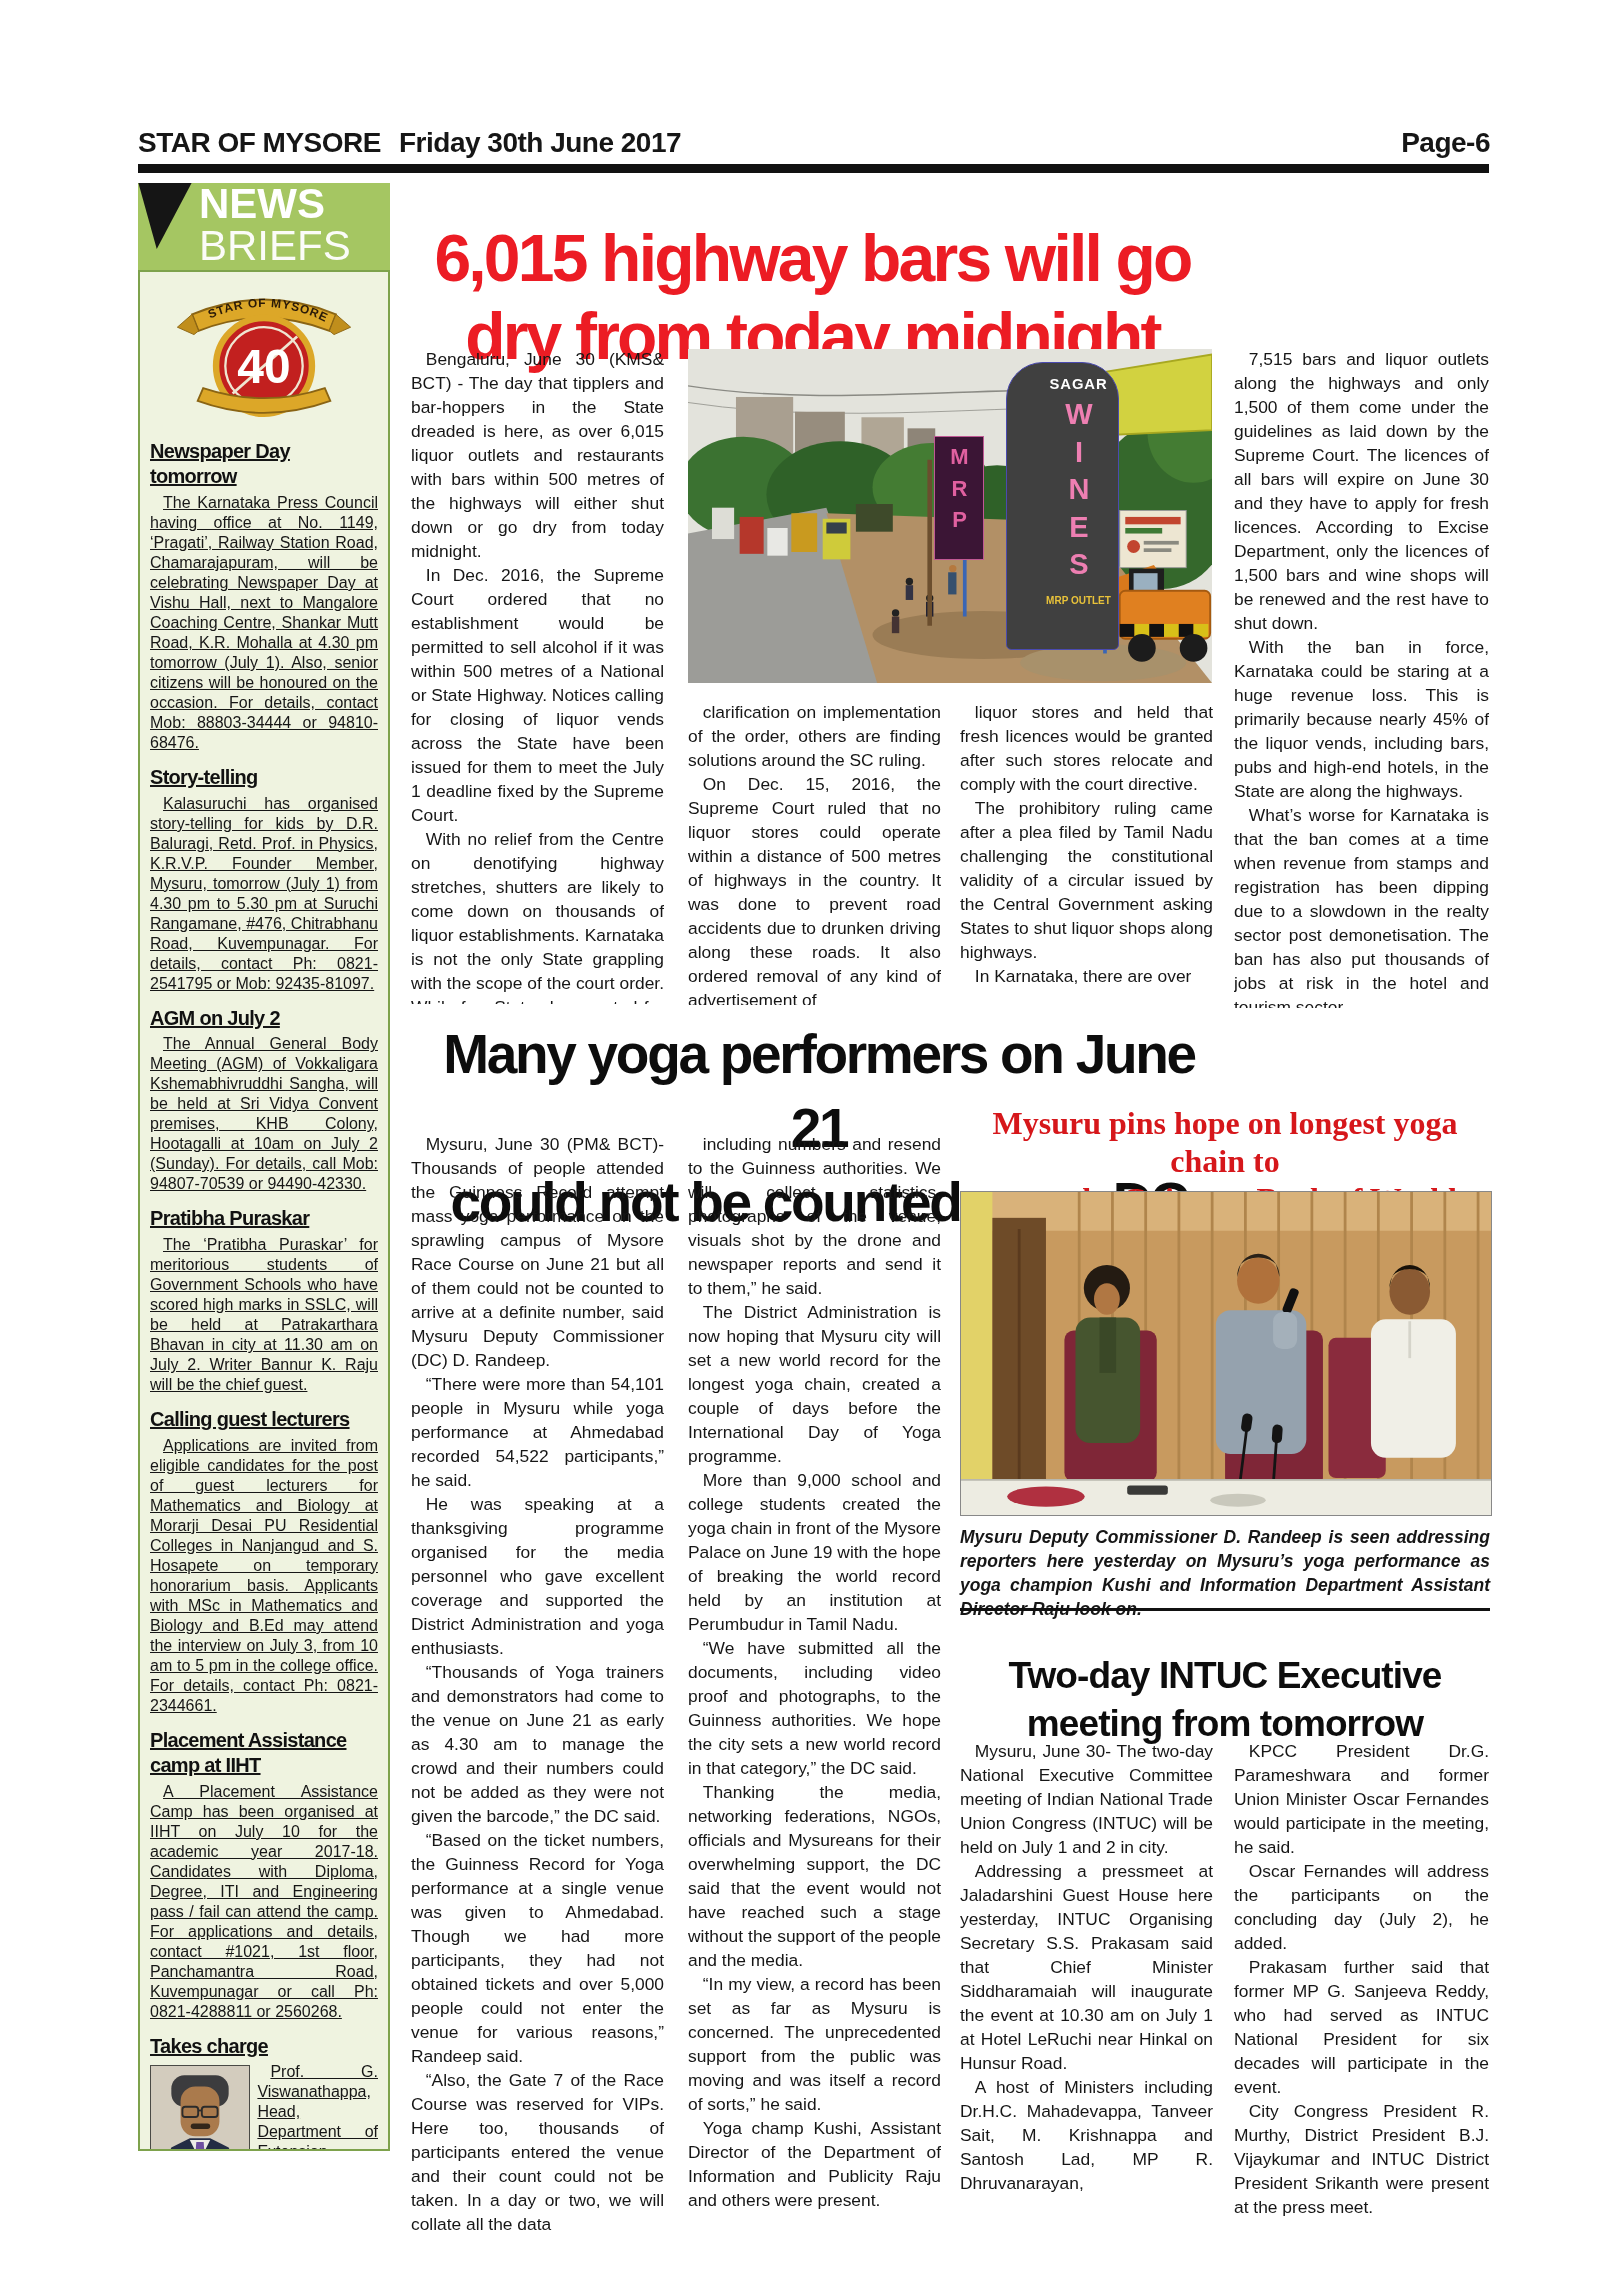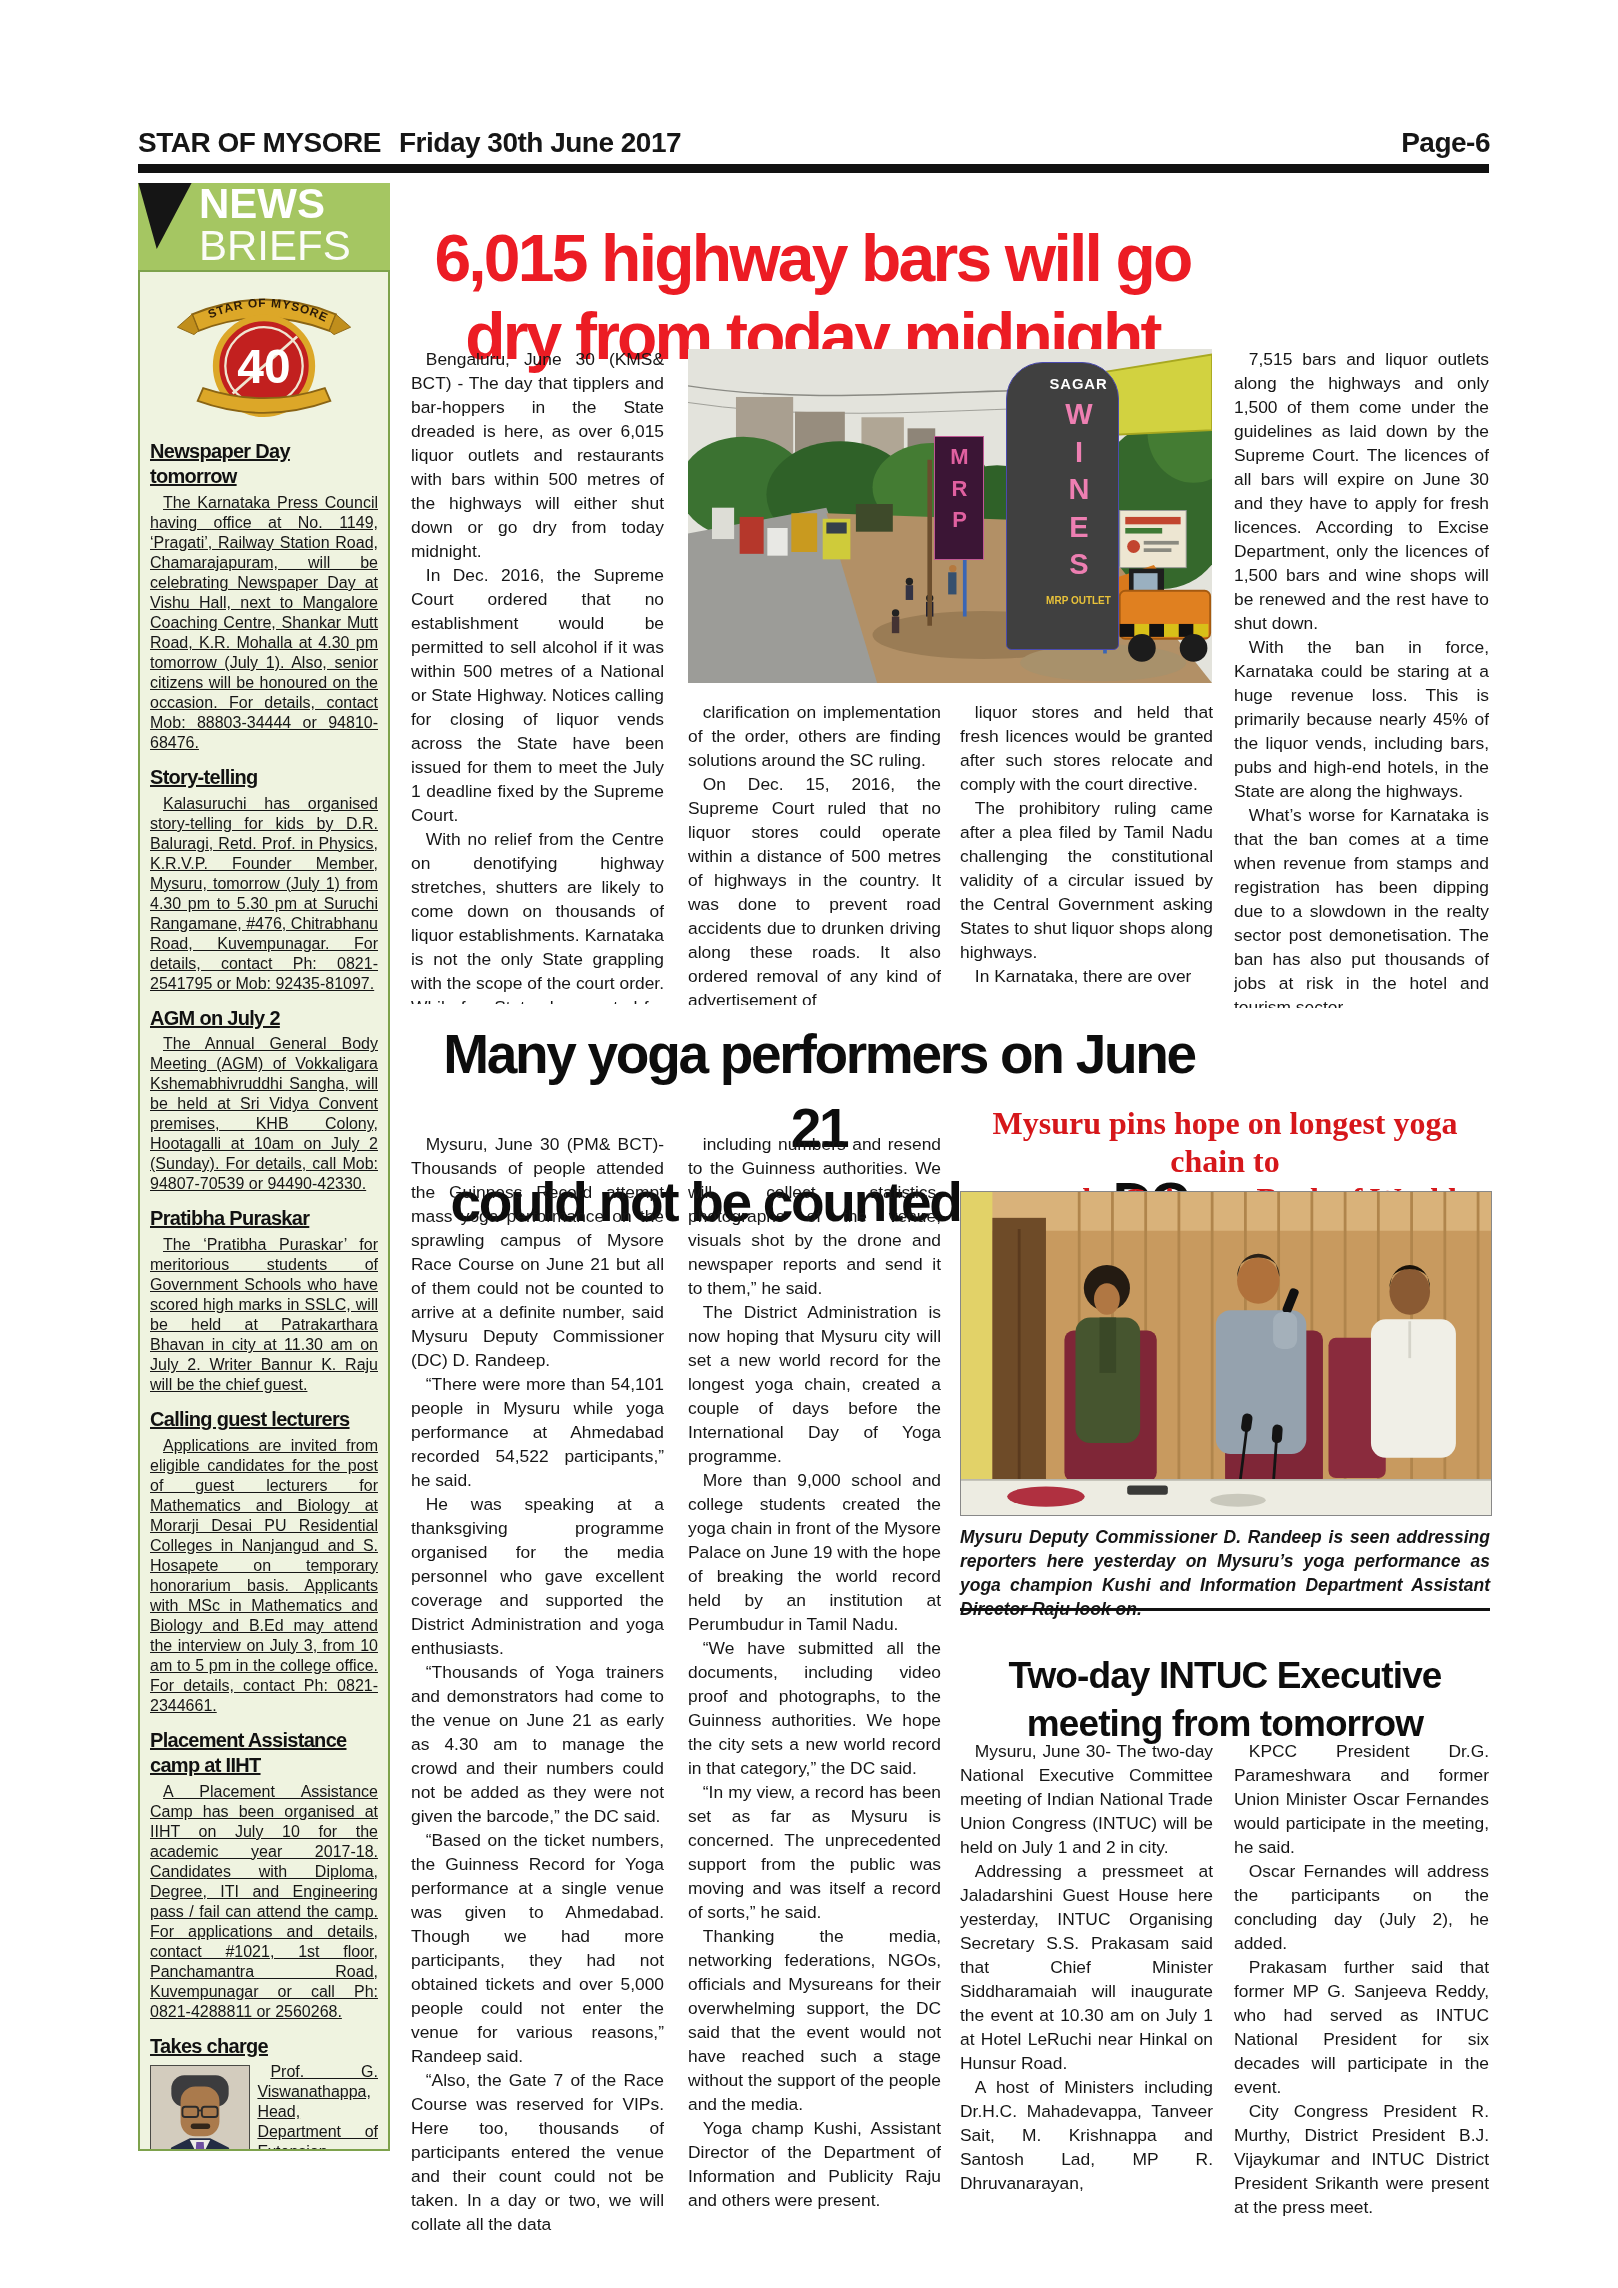--- a/index.html
+++ b/index.html
@@ -280,22 +280,22 @@
       <p>He was speaking at a thanksgiving programme organised for the media personnel who gave excellent coverage and supported the District Administration and yoga enthusiasts.</p>
       <p>“Thousands of Yoga trainers and demonstrators had come to the venue on June 21 as early as 4.30 am to manage the crowd and their numbers could not be added as they were not given the barcode,” the DC said.</p>
       <p>“Based on the ticket numbers, the Guinness Record for Yoga performance at a single venue was given to Ahmedabad. Though we had more participants, they had not obtained tickets and over 5,000 people could not enter the venue for various reasons,” Randeep said.</p>
       <p>“Also, the Gate 7 of the Race Course was reserved for VIPs. Here too, thousands of participants entered the venue and their count could not be taken. In a day or two, we will collate all the data</p>
     </div>
   <div class="body-col a2c2">
       <p>including numbers and resend to the Guinness authorities. We will collect statistics, photographs of the venue, visuals shot by the drone and newspaper reports and send it to them,” he said.</p>
       <p>The District Administration is now hoping that Mysuru city will set a new world record for the longest yoga chain, created a couple of days before the International Day of Yoga programme.</p>
       <p>More than 9,000 school and college students created the yoga chain in front of the Mysore Palace on June 19 with the hope of breaking the world record held by an institution at Perumbudur in Tamil Nadu.</p>
       <p>“We have submitted all the documents, including video proof and photographs, to the Guinness authorities. We hope the city sets a new world record in that category,” the DC said.</p>
+      <p>Thanking the media, networking federations, NGOs, officials and Mysureans for their overwhelming support, the DC said that the event would not have reached such a stage without the support of the people and the media.</p>
       <p>“In my view, a record has been set as far as Mysuru is concerned. The unprecedented support from the public was moving and was itself a record of sorts,” he said.</p>
-      <p>Thanking the media, networking federations, NGOs, officials and Mysureans for their overwhelming support, the DC said that the event would not have reached such a stage without the support of the people and the media.</p>
       <p>Yoga champ Kushi, Assistant Director of the Department of Information and Publicity Raju and others were present.</p>
     </div>
 
   <h2 class="headline3">Two-day INTUC Executive
 meeting from tomorrow</h2>
   <div class="body-col a3c1">
       <p>Mysuru, June 30- The two-day National Executive Committee meeting of Indian National Trade Union Congress (INTUC) will be held on July 1 and 2 in city.</p>
       <p>Addressing a pressmeet at Jaladarshini Guest House here yesterday, INTUC Organising Secretary S.S. Prakasam said that Chief Minister Siddharamaiah will inaugurate the event at 10.30 am on July 1 at Hotel LeRuchi near Hinkal on Hunsur Road.</p>
       <p>A host of Ministers including Dr.H.C. Mahadevappa, Tanveer Sait, M. Krishnappa and Santosh Lad, MP R. Dhruvanarayan,</p>
     </div>

